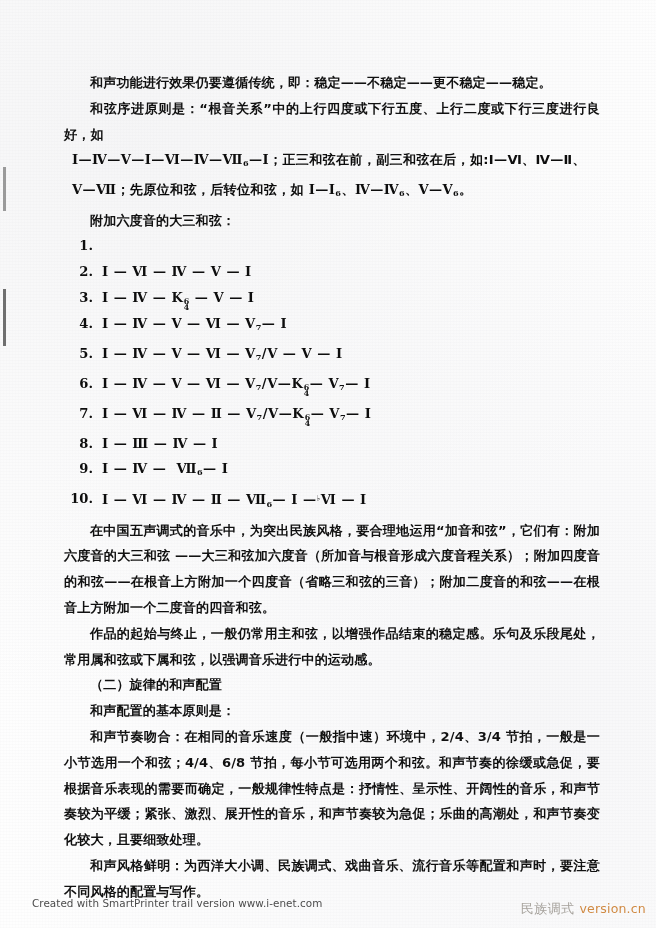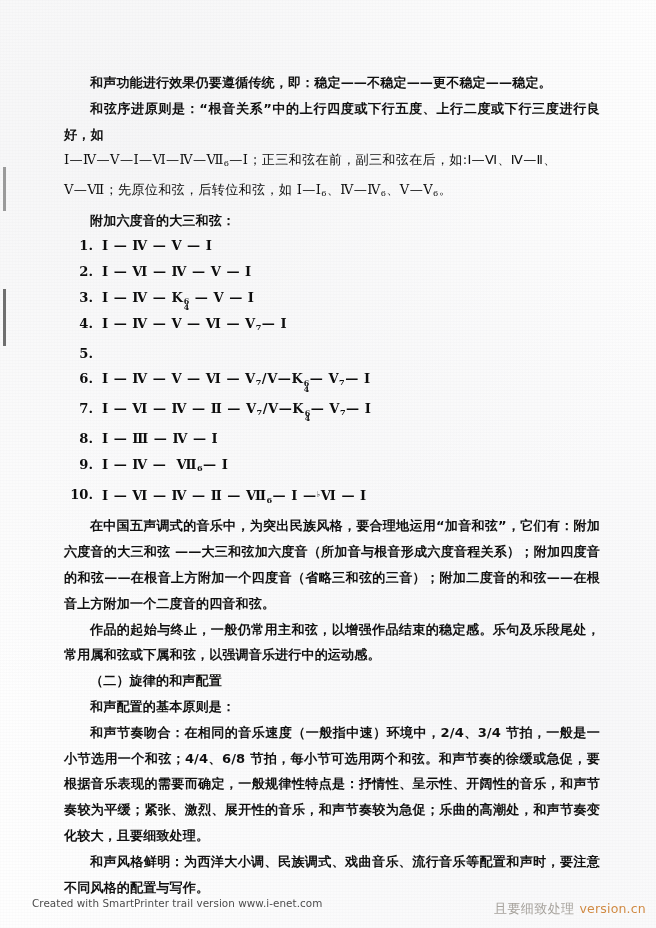--- a/index.html
+++ b/index.html
@@ -52,22 +52,23 @@
     letter-spacing: .1px;
     font-family: "DejaVu Sans", "Liberation Sans", sans-serif;
     font-weight: 600;
     color: #111;
   }
   p.indent { text-indent: 26px; }
 
   .chordline {
     font-size: 13.1px;
     line-height: 25.8px;
-    font-weight: 400;
+    font-weight: 700;
     letter-spacing: .3px;
+    margin-left: 8px;
   }
   .rn { font-family: "DejaVu Serif", "Liberation Serif", serif; letter-spacing: .4px; }
   sub  { font-size: .62em; vertical-align: -.28em; }
   sup  { font-size: .62em; vertical-align: .42em; }
 
   .stack {
     display: inline-flex;
     flex-direction: column;
     vertical-align: -0.30em;
     line-height: .74;
@@ -166,39 +167,39 @@
     <div class="chordline">
       <span class="rn">Ⅴ—Ⅶ</span>；先原位和弦，后转位和弦，如
       <span class="rn">Ⅰ—Ⅰ<sub>6</sub>、Ⅳ—Ⅳ<sub>6</sub>、Ⅴ—Ⅴ<sub>6</sub></span>。
     </div>
 
     <p class="para indent">附加六度音的大三和弦：</p>
 
     <ol class="chord-list">
       <li>
         <span class="num">1.</span>
-        <span class="seq">Ⅰ&nbsp;—&nbsp;Ⅳ&nbsp;—&nbsp;Ⅴ&nbsp;—&nbsp;Ⅰ</span>
       </li>
       <li>
         <span class="num">2.</span>
         <span class="seq">Ⅰ&nbsp;—&nbsp;Ⅵ&nbsp;—&nbsp;Ⅳ&nbsp;—&nbsp;Ⅴ&nbsp;—&nbsp;Ⅰ</span>
       </li>
       <li>
         <span class="num">3.</span>
         <span class="seq">Ⅰ&nbsp;—&nbsp;Ⅳ&nbsp;—&nbsp;<b>K</b><span class="stack">
               <span>6</span>
               <span>4</span>
             </span>&nbsp;—&nbsp;Ⅴ&nbsp;—&nbsp;Ⅰ</span>
       </li>
       <li>
         <span class="num">4.</span>
         <span class="seq">Ⅰ&nbsp;—&nbsp;Ⅳ&nbsp;—&nbsp;Ⅴ&nbsp;—&nbsp;Ⅵ&nbsp;—&nbsp;Ⅴ<sub>7</sub>—&nbsp;Ⅰ</span>
       </li>
       <li>
         <span class="num">5.</span>
+        <span class="seq">Ⅰ&nbsp;—&nbsp;Ⅳ&nbsp;—&nbsp;Ⅴ&nbsp;—&nbsp;Ⅵ&nbsp;—&nbsp;Ⅴ<sub>7</sub>/Ⅴ&nbsp;—&nbsp;Ⅴ&nbsp;—&nbsp;Ⅰ</span>
       </li>
       <li>
         <span class="num">6.</span>
         <span class="seq">Ⅰ&nbsp;—&nbsp;Ⅳ&nbsp;—&nbsp;Ⅴ&nbsp;—&nbsp;Ⅵ&nbsp;—&nbsp;Ⅴ<sub>7</sub>/Ⅴ—<b>K</b><span class="stack">
               <span>6</span>
               <span>4</span>
             </span>—&nbsp;Ⅴ<sub>7</sub>—&nbsp;Ⅰ</span>
       </li>
       <li>
         <span class="num">7.</span>
@@ -232,16 +233,16 @@
 
     <p class="para indent">和声节奏吻合：在相同的音乐速度（一般指中速）环境中，2/4、3/4 节拍，一般是一小节选用一个和弦；4/4、6/8 节拍，每小节可选用两个和弦。和声节奏的徐缓或急促，要根据音乐表现的需要而确定，一般规律性特点是：抒情性、呈示性、开阔性的音乐，和声节奏较为平缓；紧张、激烈、展开性的音乐，和声节奏较为急促；乐曲的高潮处，和声节奏变化较大，且要细致处理。</p>
 
     <p class="para indent">和声风格鲜明：为西洋大小调、民族调式、戏曲音乐、流行音乐等配置和声时，要注意不同风格的配置与写作。</p>
 
   </div>
 
   <div class="footer-note">Created with SmartPrinter trail version www.i-enet.com</div>
 
   <div class="watermark">
-    <span class="wm-cn">且要细致处理</span>
+    <span class="wm-cn">民族调式</span>
     <span class="wm-en">version.cn</span>
   </div>
 </div>
 
 </body></html>

